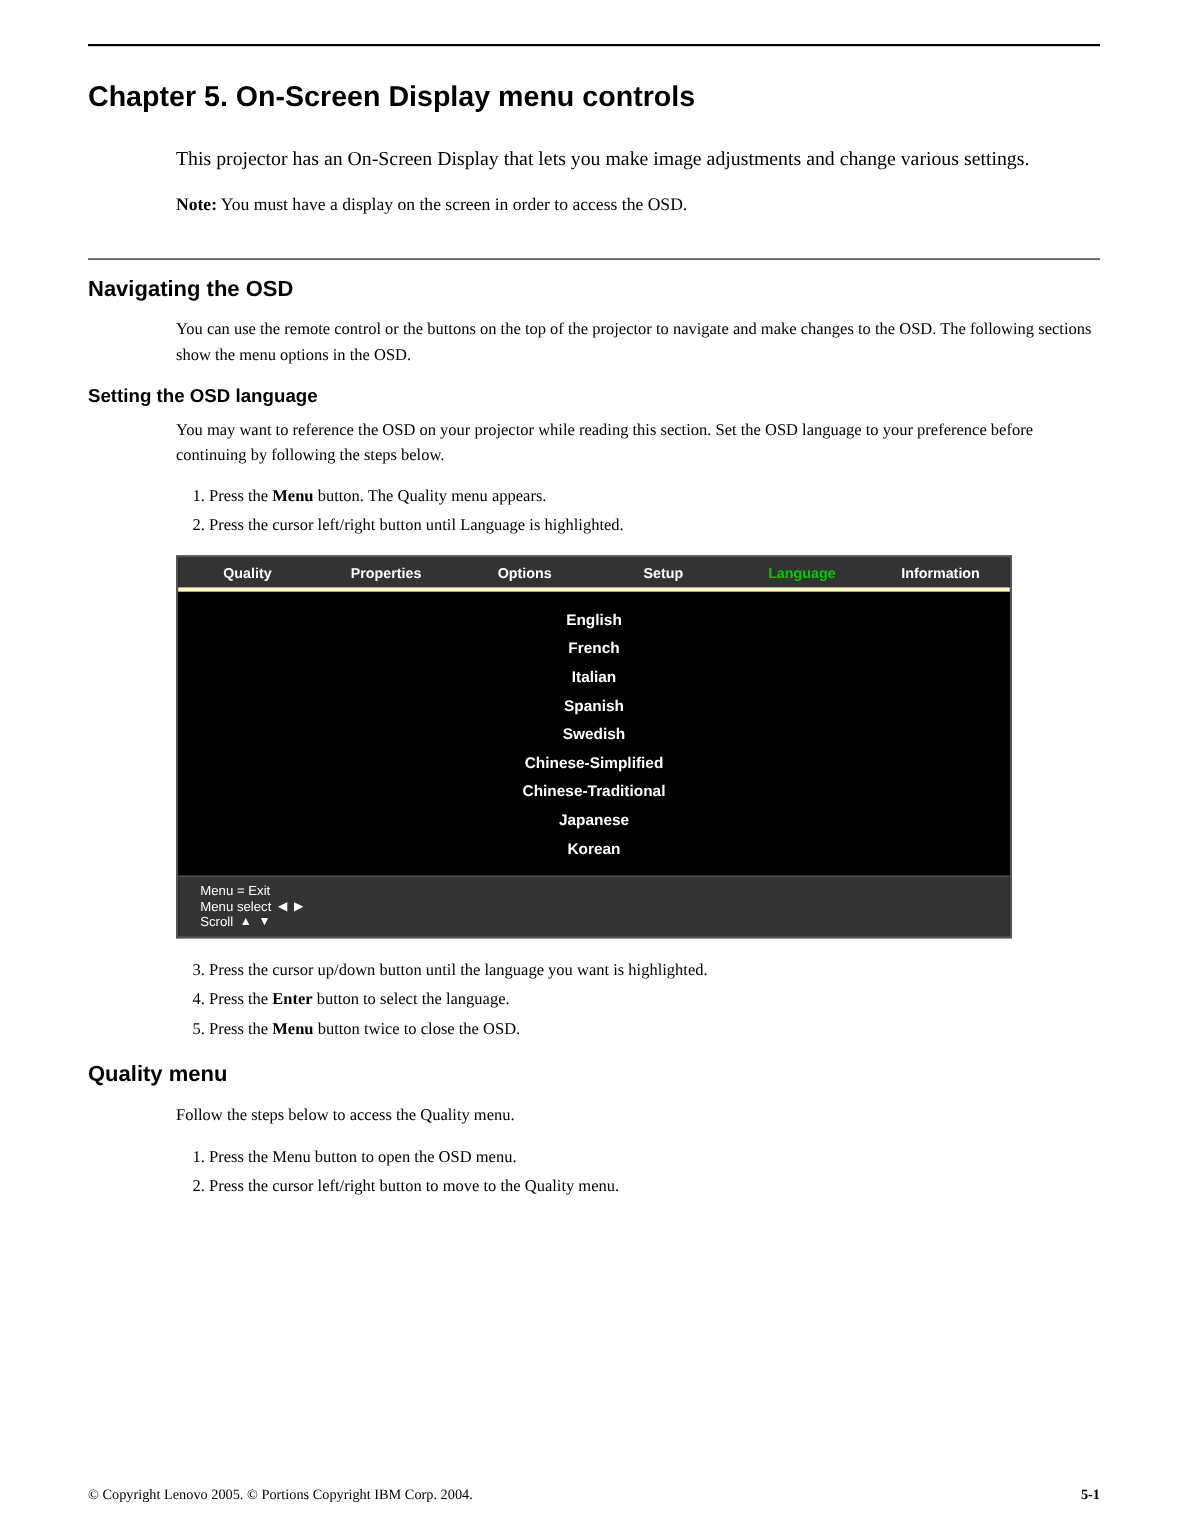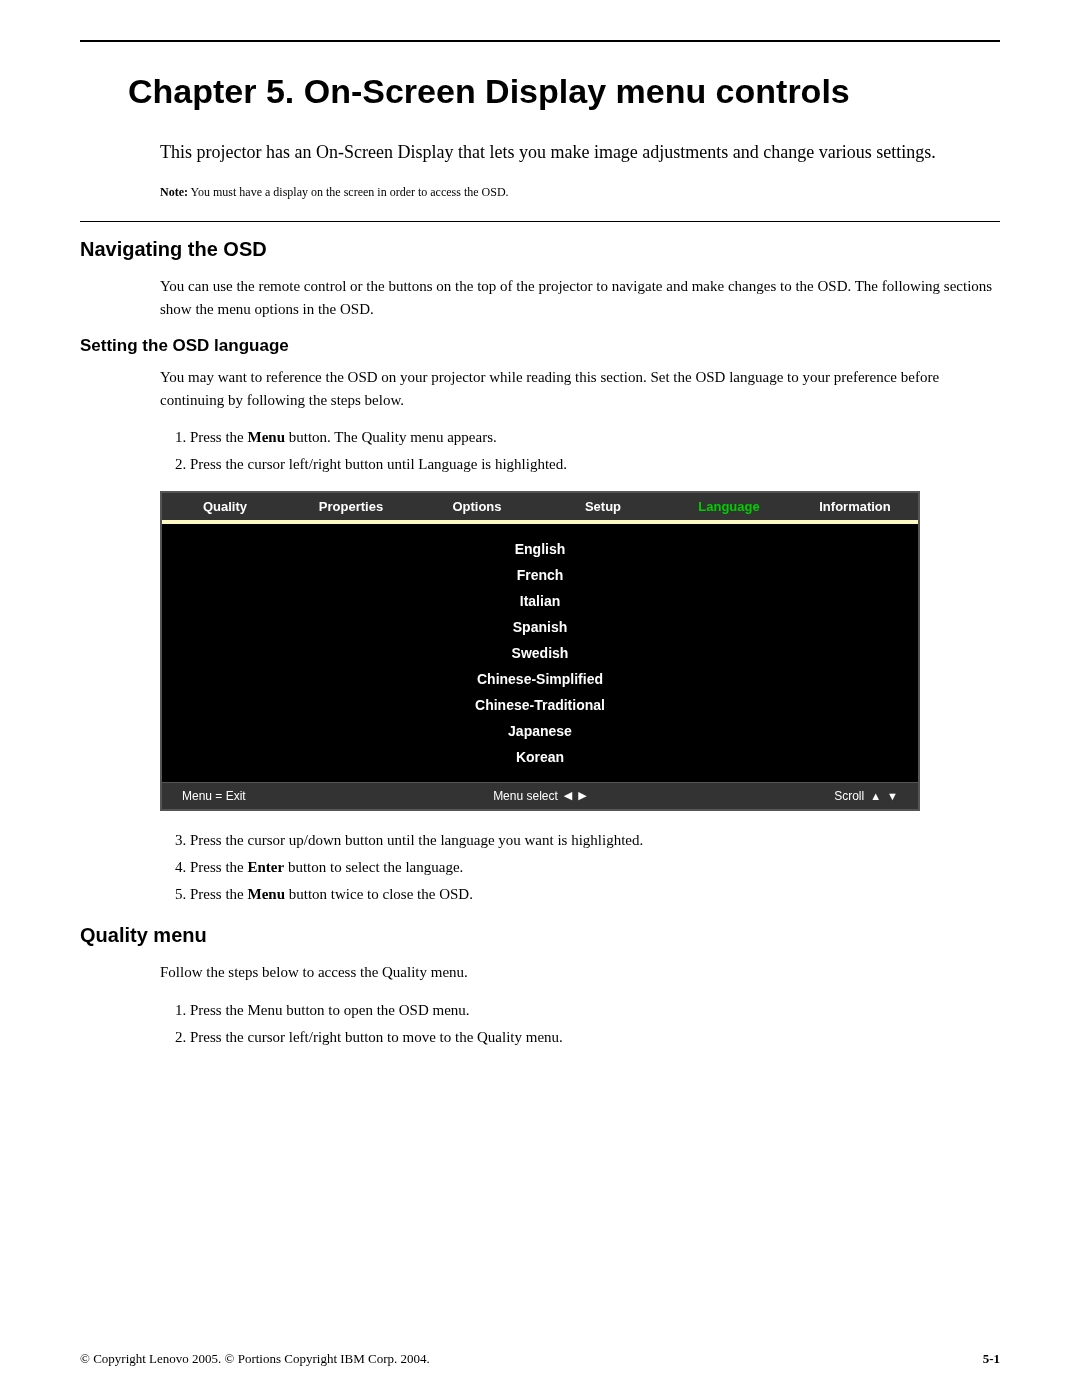--- a/index.html
+++ b/index.html
@@ -17,38 +17,37 @@
     .page-container {
       padding: 40px 80px 60px 80px;
     }
 
     .top-rule {
       border-top: 2px solid #000;
       margin-bottom: 30px;
     }
 
     .chapter-title {
-      font-size: 34px;
+      font-size: 26px;
       font-weight: bold;
       font-family: Arial, Helvetica, sans-serif;
       margin-bottom: 28px;
-      margin-left: 48px;
     }
 
     .intro-text {
       margin-left: 80px;
       margin-bottom: 17px;
       font-size: 18px;
       line-height: 1.5;
     }
 
     .note-text {
       margin-left: 80px;
-      margin-bottom: 20px;
-      font-size: 12px;
+      margin-bottom: 36px;
+      font-size: 16px;
       line-height: 1.5;
     }
 
     .section-rule {
       border-top: 1px solid #000;
       margin-bottom: 16px;
     }
 
     .section-title {
       font-size: 20px;
@@ -126,20 +125,21 @@
 
     .osd-footer {
       background: #333333;
       border-top: 1px solid #555;
       display: flex;
       justify-content: space-between;
       padding: 6px 20px;
       font-family: Arial, Helvetica, sans-serif;
       font-size: 12px;
       color: #ffffff;
+      flex-direction: column;
     }
 
     .osd-footer-section {
       display: flex;
       align-items: center;
       gap: 6px;
     }
 
     .arrow-icon {
       display: inline-block;

